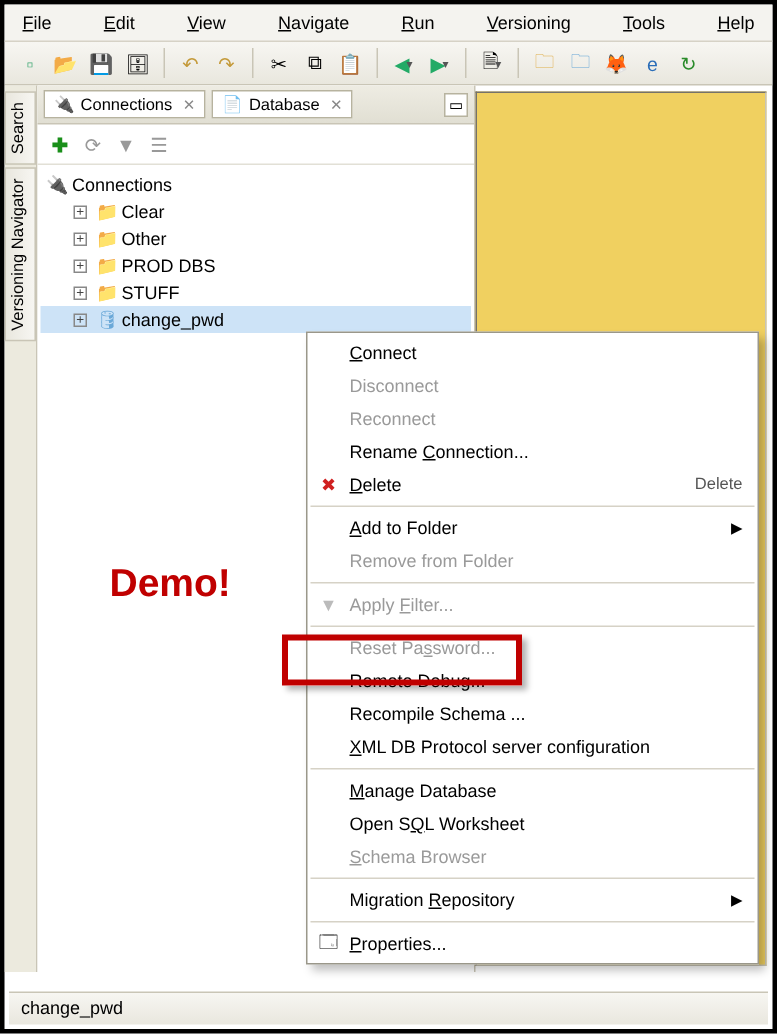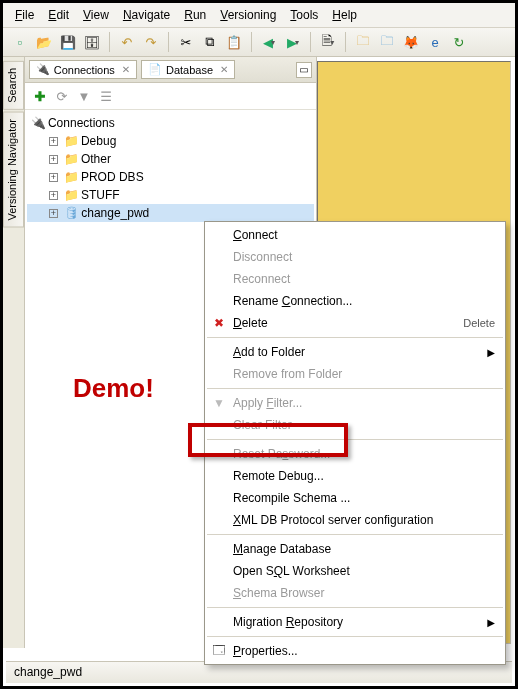--- a/index.html
+++ b/index.html
@@ -12,20 +12,21 @@
     overflow: hidden;
     position: relative;
     border: 3px solid #000;
   }
   
   .menubar {
     display: flex; gap: 2px;
     padding: 3px 6px;
     background: #f4f3ef;
     border-bottom: 1px solid #d6d2c6;
+    justify-content: space-between;
   }
   .menubar .item {
     padding: 2px 6px;
     cursor: default;
   }
   .menubar .item u { text-decoration: underline; }
   
   .toolbar {
     display: flex; align-items: center;
     padding: 3px 6px;
@@ -221,21 +222,21 @@
         <div class="nbtn grey">☰</div>
       </div>
     <div class="tree">
         <div class="tnode">
           <span>🔌</span>
           <span>Connections</span>
         </div>
         <div class="tchild">
           <span class="box">+</span>
           <span class="folder">📁</span>
-          <span>Debug</span>
+          <span>Clear</span>
         </div>
         <div class="tchild">
           <span class="box">+</span>
           <span class="folder">📁</span>
           <span>Other</span>
         </div>
         <div class="tchild">
           <span class="box">+</span>
           <span class="folder">📁</span>
           <span>PROD DBS</span>
@@ -282,23 +283,20 @@
       <span class="arrow">▶</span>
     </div>
     <div class="ctxitem disabled">
       <span>Remove from Folder</span>
     </div>
     <div class="ctxsep"></div>
     <div class="ctxitem disabled">
       <span class="ic" style="color: rgb(187, 187, 187);">▼</span>
       <span>Apply <u>F</u>ilter...</span>
     </div>
-    <div class="ctxitem disabled">
-      <span>Clear Filter</span>
-    </div>
     <div class="ctxsep"></div>
     <div class="ctxitem disabled">
       <span>Reset Pa<u>s</u>sword...</span>
     </div>
     <div class="ctxitem">
       <span>Remote Debug...</span>
     </div>
     <div class="ctxitem">
       <span>Recompile Schema ...</span>
     </div>

